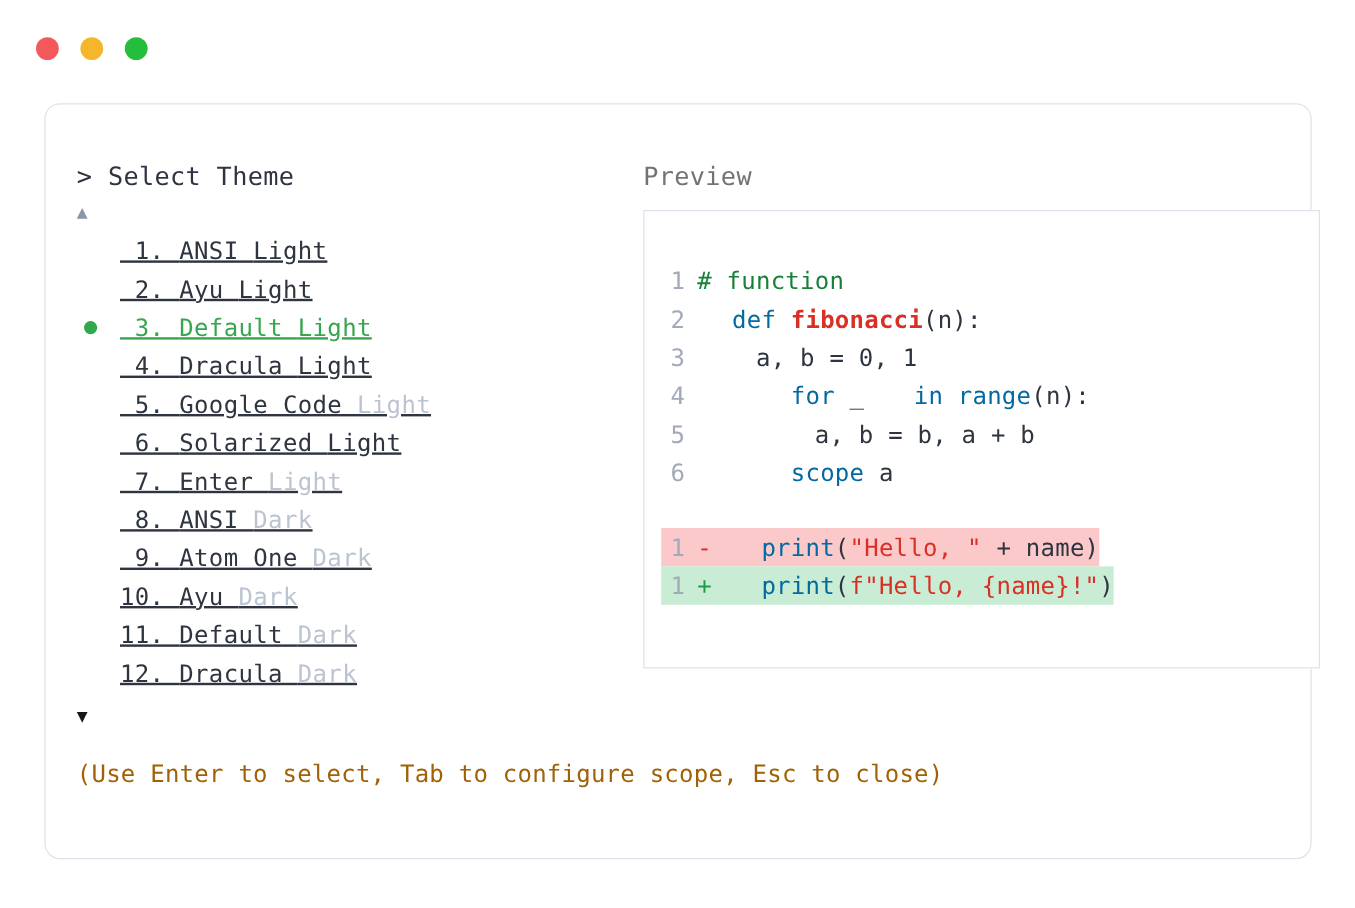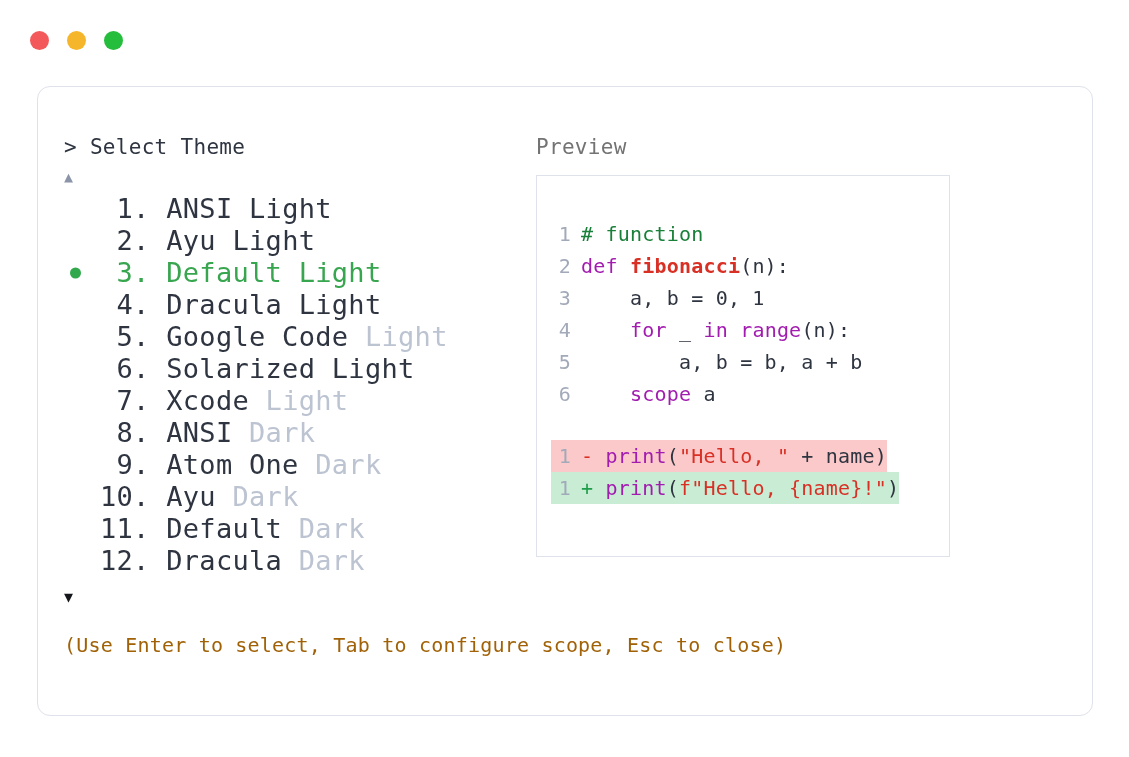--- a/index.html
+++ b/index.html
@@ -90,25 +90,26 @@
 
   
   .theme-list {
     margin-top: 6px;
     list-style: none;
   }
   .theme-item {
     position: relative;
     height: 32px;
     line-height: 32px;
-    font-size: 27px;
+    font-size: 20px;
     letter-spacing: 0.3px;
     white-space: pre;
     color: #2e3440;
     padding-left: 36px;
+    text-decoration: underline;
   }
   .theme-bullet {
     position: absolute;
     left: 6px;
     top: 50%;
     transform: translateY(-50%);
     width: 11px;
     height: 11px;
     border-radius: 50%;
     background: #31a84c;
@@ -126,21 +127,21 @@
     margin-top: 26px;
     font-size: 20px;
     letter-spacing: 0.2px;
     color: #a16207;
     white-space: pre;
   }
 
   
   .preview-box {
     margin-top: 14px;
-    width: 414px;
+    width: 564px;
     height: 382px;
     border: 1.6px solid #dfe2ea;
     background: #ffffff;
     padding: 42px 0 0 14px;
   }
 
   .code-line {
     font-size: 20px;
     line-height: 32px;
     white-space: pre;
@@ -151,21 +152,21 @@
   .ln {
     color: #a2a9b8;
     display: inline-block;
     width: 20px;
     text-align: right;
     margin-right: 10px;
   }
   .code-gap { height: 30px; }
 
   .tok-comment  { color: #188038; }
-  .tok-keyword  { color: #a21caf; }
+  .tok-keyword  { color: #0369a1; margin-left: 29px; }
   .tok-func     { color: #d93025; font-weight: bold; }
   .tok-string   { color: #d93025; }
   .tok-plain    { color: #2e3440; }
 
   .diff-line { display: block; width: max-content; }
   .diff-removed { background: #fbc9c9; }
   .diff-added   { background: #c9ecd4; }
   .diff-marker-removed { color: #d93025; }
   .diff-marker-added   { color: #1e9e4a; }
 </style>
@@ -189,21 +190,21 @@
 
         <div class="scroll-arrow scroll-arrow-up">▲</div>
 
         <ul class="theme-list" id="theme-list">
             <li class="theme-item"><span class="theme-index"> 1. </span><span class="theme-name">ANSI </span><span class="theme-variant">Light</span></li>
             <li class="theme-item"><span class="theme-index"> 2. </span><span class="theme-name">Ayu </span><span class="theme-variant">Light</span></li>
             <li class="theme-item selected"><span class="theme-bullet"></span><span class="theme-index"> 3. </span><span class="theme-name">Default </span><span class="theme-variant">Light</span></li>
             <li class="theme-item"><span class="theme-index"> 4. </span><span class="theme-name">Dracula </span><span class="theme-variant">Light</span></li>
             <li class="theme-item"><span class="theme-index"> 5. </span><span class="theme-name">Google Code </span><span class="theme-variant theme-variant-muted">Light</span></li>
             <li class="theme-item"><span class="theme-index"> 6. </span><span class="theme-name">Solarized </span><span class="theme-variant">Light</span></li>
-            <li class="theme-item"><span class="theme-index"> 7. </span><span class="theme-name">Xcode </span><span class="theme-variant theme-variant-muted">Light</span></li>
+            <li class="theme-item"><span class="theme-index"> 7. </span><span class="theme-name">Enter </span><span class="theme-variant theme-variant-muted">Light</span></li>
             <li class="theme-item"><span class="theme-index"> 8. </span><span class="theme-name">ANSI </span><span class="theme-variant theme-variant-muted">Dark</span></li>
             <li class="theme-item"><span class="theme-index"> 9. </span><span class="theme-name">Atom One </span><span class="theme-variant theme-variant-muted">Dark</span></li>
             <li class="theme-item"><span class="theme-index">10. </span><span class="theme-name">Ayu </span><span class="theme-variant theme-variant-muted">Dark</span></li>
             <li class="theme-item"><span class="theme-index">11. </span><span class="theme-name">Default </span><span class="theme-variant theme-variant-muted">Dark</span></li>
             <li class="theme-item"><span class="theme-index">12. </span><span class="theme-name">Dracula </span><span class="theme-variant theme-variant-muted">Dark</span></li>
           </ul>
 
         <div class="scroll-arrow scroll-arrow-down">▼</div>
 
         <div class="hint">(Use Enter to select, Tab to configure scope, Esc to close)</div>

